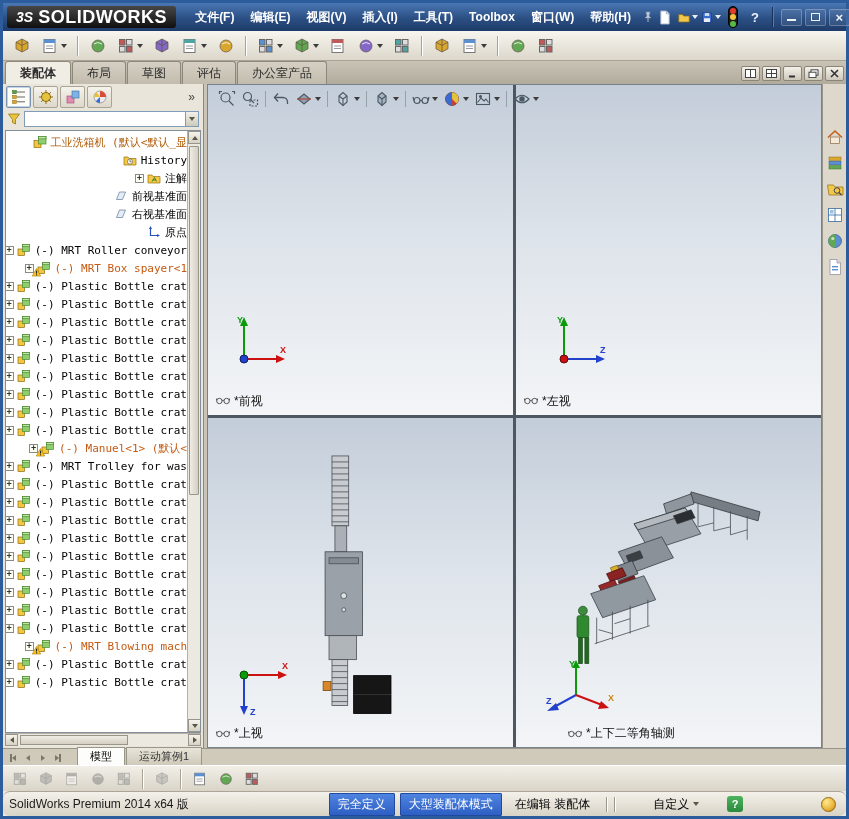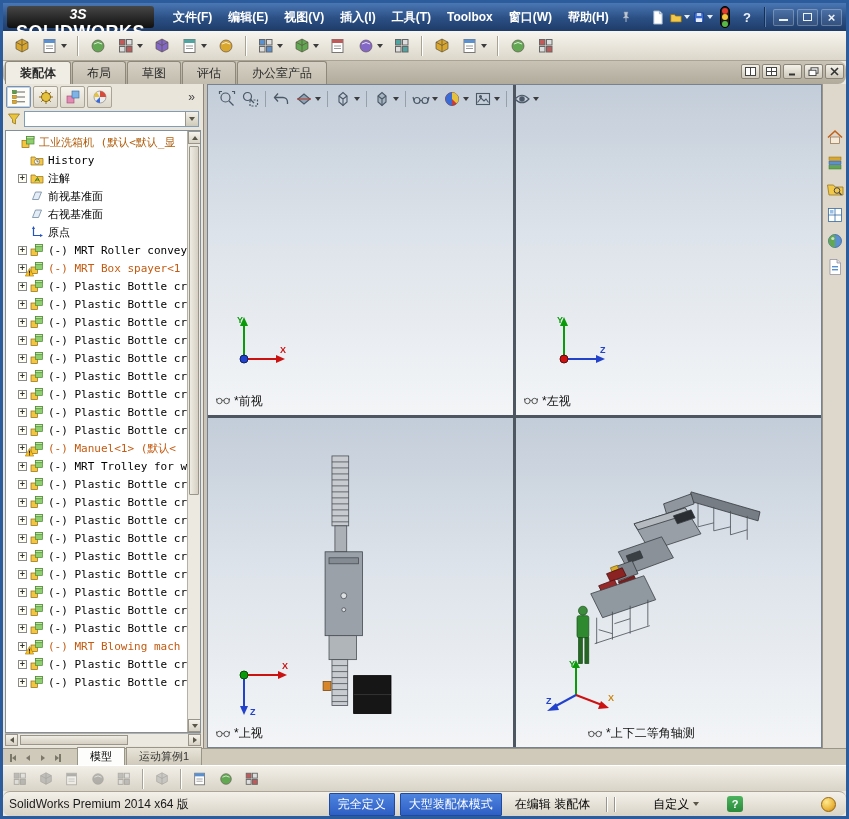--- a/index.html
+++ b/index.html
@@ -2,21 +2,21 @@
 <html><head>
 <meta charset="utf-8">
 <style>
   * { box-sizing: border-box; margin: 0; padding: 0; }
   html,body { width:849px; height:819px; overflow:hidden; }
   body { font-family:"Liberation Sans", sans-serif; font-size:12px; background:#6f86a5; }
   .window { width:849px; height:819px; display:flex; flex-direction:column; border:3px solid #2d5c9c; background:#ece9e0; }
 
   
   .titlebar { height:28px; flex:0 0 28px; background:linear-gradient(#4a77b4,#2b4f84 55%,#1e3c69); display:flex; align-items:center; padding:0 4px; gap:1px; color:#fff; }
-  .logo { display:flex; align-items:center; height:22px; padding:0 9px; border-radius:3px; background:linear-gradient(#474747,#101010); margin-right:10px;flex-direction:column; }
+  .logo { display:flex; align-items:center; height:22px; padding:0 9px; border-radius:3px; background:linear-gradient(#474747,#101010); margin-right:10px; }
   .logo-mark { font-weight:bold; font-style:italic; font-size:14px; color:#fff; margin-right:5px; }
   .logo-text { font-weight:bold; font-size:18px; letter-spacing:.5px; color:#fff; }
   .menubar { display:flex; align-items:center; }
   .menu-item { padding:4px 8px; font-size:12px; color:#fff; cursor:default; white-space:nowrap;font-weight:bold; }
   .pin-icon { margin-left:2px; opacity:.85; display:inline-flex; }
   .tb-right { margin-left:auto; display:flex; align-items:center; gap:3px; }
   .q-icon { width:20px; height:20px; display:inline-flex; align-items:center; justify-content:center; }
   .q-icon svg { width:15px; height:15px; }
   .traffic { width:10px; height:22px; border-radius:5px; background:#1c1c1c; border:1px solid #000; display:flex; flex-direction:column; align-items:center; justify-content:space-evenly; margin:0 4px; }
   .traffic i { width:6px; height:6px; border-radius:50%; display:block; }
@@ -29,21 +29,21 @@
   
   .toolbar { height:30px; flex:0 0 30px; background:linear-gradient(#f7f5ef,#dcd7ca); border-bottom:1px solid #a8a395; display:flex; align-items:center; padding:0 6px; gap:2px; }
   .tb-icon { display:inline-flex; align-items:center; justify-content:center; padding:2px 3px; border:1px solid transparent; border-radius:2px; }
   .tb-icon svg { width:18px; height:18px; display:block; }
   .tb-icon.small svg { width:16px; height:16px; }
   .tb-sep { width:0; height:20px; border-left:1px solid #a8a395; border-right:1px solid #fff; margin:0 4px; }
   .caret { width:0; height:0; border-left:3px solid transparent; border-right:3px solid transparent; border-top:4px solid #3c3c3c; display:inline-block; margin-left:2px; }
   .disabled { filter:grayscale(1); opacity:.45; }
 
   
-  .tabrow { height:23px; flex:0 0 23px; background:linear-gradient(#c8c3b5,#b1ab9c); display:flex; padding:0 2px;border-radius:8px; }
+  .tabrow { height:23px; flex:0 0 23px; background:linear-gradient(#c8c3b5,#b1ab9c); display:flex; align-items:flex-end; padding:0 2px; }
   .cmdtab { padding:3px 14px 2px; margin-right:1px; font-size:12px; color:#2b2b2b; background:linear-gradient(#d5d0c3,#c2bcae); border:1px solid #8d887a; border-bottom:none; border-radius:3px 3px 0 0; cursor:default; }
   .cmdtab.active { background:#f0ede4; font-weight:bold; }
   .doc-buttons { margin-left:auto; display:flex; gap:2px; align-items:center; padding-bottom:3px; }
   .doc-btn { width:19px; height:15px; background:linear-gradient(#f4f1e9,#cdc8ba); border:1px solid #8a8578; border-radius:2px; display:inline-flex; align-items:center; justify-content:center; }
   .doc-btn svg { width:11px; height:9px; display:block; }
 
   
   .main { flex:1; display:flex; min-height:0; }
 
   
@@ -54,21 +54,21 @@
   .ptab svg { width:16px; height:16px; }
   .ptab-overflow { margin-left:auto; font-size:12px; color:#444; padding:0 5px; cursor:default; }
   .filter-row { height:20px; flex:0 0 20px; display:flex; align-items:center; gap:3px; padding:0 4px 2px; }
   .funnel { display:inline-flex; }
   .filter-combo { flex:1; height:16px; background:#fff; border:1px solid #7f9db9; display:flex; align-items:center; }
   .filter-input { flex:1; border:none; outline:none; height:12px; font-size:10px; padding:0 3px; font-family:"Liberation Sans",sans-serif; }
   .combo-btn { width:13px; height:14px; background:linear-gradient(#f2f0ea,#cfcaba); border-left:1px solid #9a958a; display:flex; align-items:center; justify-content:center; }
 
   .tree-wrap { flex:1; position:relative; background:#fff; border:1px solid #828f9c; margin:0 2px; overflow:hidden; }
   .tree { position:absolute; inset:0 13px 0 0; overflow:hidden; padding-top:2px; }
-  .trow { height:18px; display:flex; align-items:center; gap:3px; padding-left:12px; white-space:nowrap; font-family:"DejaVu Sans Mono", monospace; font-size:11px; }
+  .trow { height:18px; display:flex; align-items:center; gap:3px; padding-left:12px; white-space:nowrap; font-family:"DejaVu Sans Mono", monospace; font-size:11px;justify-content:flex-end; }
   .trow:first-child { padding-left:3px; }
   .expand { width:9px; height:9px; flex:0 0 9px; border:1px solid #8a8a8a; background:#fffef2; color:#333; font:bold 9px/7px "Liberation Sans",sans-serif; text-align:center; }
   .expand-sp { width:9px; flex:0 0 9px; }
   .ticon { width:15px; height:14px; flex:0 0 15px; position:relative; }
   .ticon > svg { width:14px; height:14px; display:block; }
   .warn { position:absolute; left:-5px; bottom:-2px; width:9px; height:9px; }
   .warn svg { width:9px; height:9px; display:block; }
   .tlabel { color:#000; }
   .tlabel.orange { color:#c55a11; }
   .tlabel.root-label { color:#b05c0a; }
@@ -90,21 +90,21 @@
 
   .panel-splitter { width:3px; flex:0 0 3px; background:#c9c4b7; cursor:col-resize; }
 
   
   .viewport { flex:1; position:relative; background:#4d5661; display:grid; grid-template-columns:1fr 1fr; grid-template-rows:1fr 1fr; gap:3px; border:1px solid #77828e; min-width:0; }
   .pane { position:relative; background:linear-gradient(180deg,#c3cdd9 0%,#dde3ea 45%,#f3f5f7 100%); overflow:hidden; }
   .machine-svg { position:absolute; inset:0; width:100%; height:100%; }
   .triad { position:absolute; left:20px; bottom:40px; z-index:2; }
   .pane.bottom .triad { bottom:26px; }
   .vlabel { position:absolute; left:8px; bottom:5px; display:flex; align-items:center; gap:4px; z-index:2; color:#111; font-size:12px; }
-  .vlabel.indent { left:72px; }
+  .vlabel.indent { left:52px; }
   .headsup { position:absolute; top:4px; left:8px; z-index:5; display:flex; align-items:center; gap:1px; }
   .hu-icon { display:inline-flex; align-items:center; padding:1px 2px; border-radius:2px; }
   .hu-icon svg { width:18px; height:18px; display:block; }
   .hu-sep { width:0; height:16px; border-left:1px solid #96a0aa; margin:0 3px; }
   .vsplit { position:absolute; top:0; bottom:0; left:calc(50% - 2px); width:4px; cursor:col-resize; z-index:4; }
   .hsplit { position:absolute; left:0; right:0; top:calc(50% - 2px); height:4px; cursor:row-resize; z-index:4; }
 
   
   .taskpane { width:24px; flex:0 0 24px; background:#ddd8cb; border-left:1px solid #9a9589; display:flex; flex-direction:column; align-items:center; padding-top:42px; gap:4px; }
   .tp-icon { width:22px; height:22px; display:inline-flex; align-items:center; justify-content:center; border-radius:2px; }

